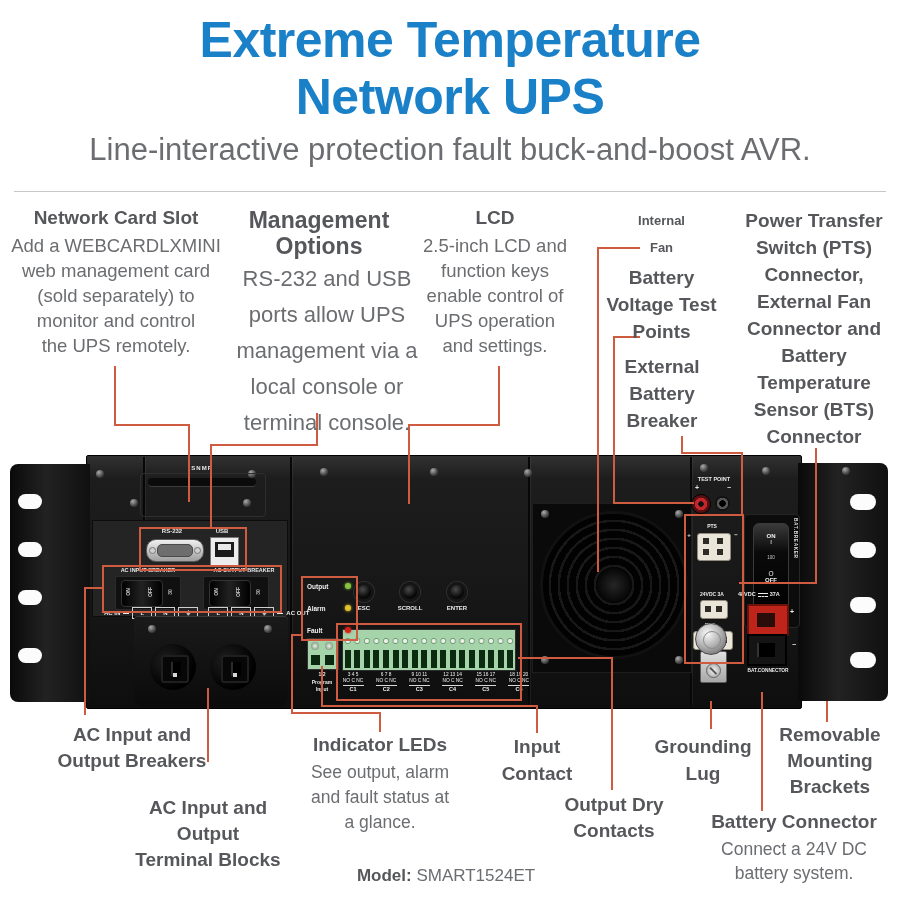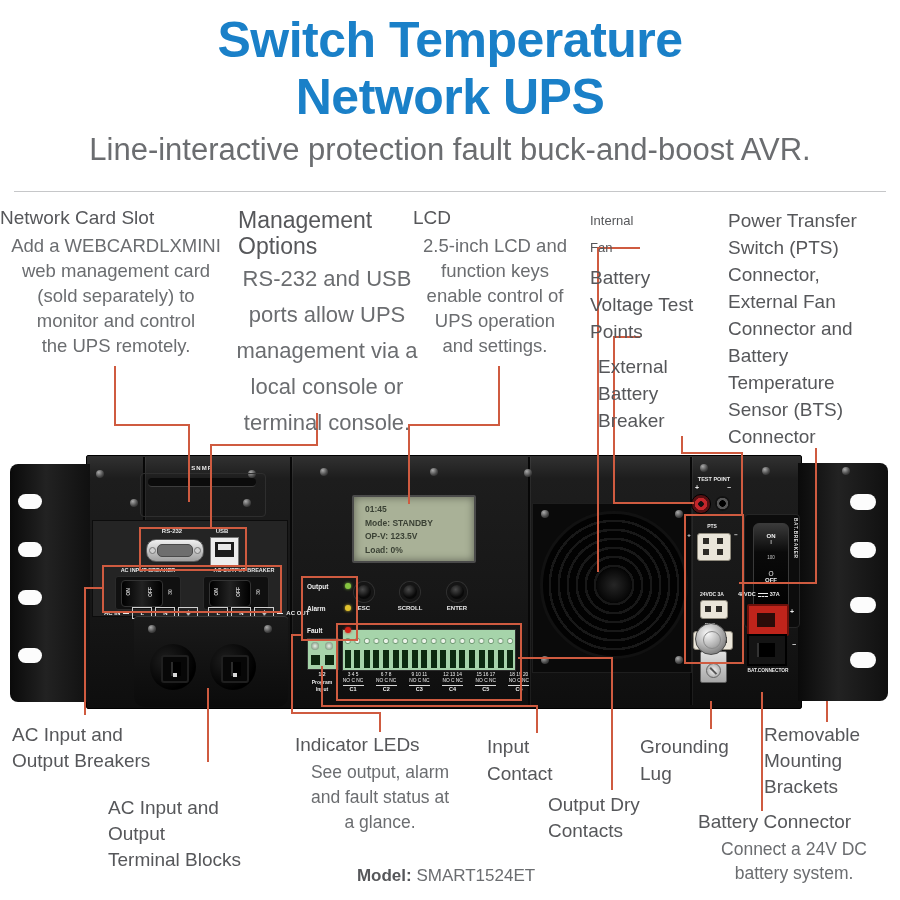--- a/index.html
+++ b/index.html
@@ -1,19 +1,19 @@
 <!DOCTYPE html>
 <html style="--brand-blue: #1a80c8; --accent-orange: #cf5b40; --heading-gray: #56575a; --body-gray: #6b6d70; --led-green: #86c440; --led-amber: #e0c22e; --led-red: #d42318; --lcd-bg: #a9b197; --lcd-text: #3a4134; --terminal-green: #a6d4aa;"><head>
 <meta charset="utf-8">
 <style>
   html,body{margin:0;padding:0;background:#fff;}
   .canvas{position:relative;width:900px;height:900px;background:#ffffff;overflow:hidden;
           font-family:"Liberation Sans","DejaVu Sans",sans-serif;}
   
-  .hd{position:absolute;font-weight:400;color:var(--heading-gray);z-index:10;}
+  .hd{position:absolute;font-weight:700;color:var(--heading-gray);text-align:center;z-index:10;}
   .bd{position:absolute;color:var(--body-gray);text-align:center;z-index:10;}
   .ml{white-space:pre-line;}
   .title{position:absolute;left:0;top:12px;width:900px;text-align:center;font-weight:700;
          color:var(--brand-blue);font-size:50px;line-height:57px;letter-spacing:-0.5px;z-index:10;}
   .subtitle{position:absolute;left:0;top:132px;width:900px;text-align:center;font-size:31px;
             color:var(--body-gray);z-index:10;}
   .divider{position:absolute;left:14px;top:191px;width:872px;height:1px;background:#c6c7c9;}
   
   .cl{position:absolute;background:var(--accent-orange);z-index:9;}
   .obox{position:absolute;border:2px solid var(--accent-orange);z-index:9;}
@@ -47,21 +47,21 @@
         transform:rotate(-90deg);z-index:7;}
   .dcsym{position:relative;width:10px;height:5px;border-top:1.6px solid #ededed;margin:2px 2px 0;}
   .dcsym::after{content:'';position:absolute;left:0;top:2px;width:10px;border-top:1.6px dashed #ededed;}
   .jack{position:absolute;border-radius:50%;z-index:6;}
 </style>
 </head>
 <body>
 
 <div class="canvas">
 
-  <div class="title ml">Switch Temperature
+  <div class="title ml">Extreme Temperature
 Network UPS</div>
   <div class="subtitle">Line-interactive protection fault buck-and-boost AVR.</div>
   <div class="divider"></div>
 
   <div class="hd" style="left:0;top:207px;width:232px;font-size:19px;">Network Card Slot</div>
   <div class="bd ml" style="left:0;top:233px;width:232px;font-size:18.5px;line-height:25px;">Add a WEBCARDLXMINI
 web management card
 (sold separately) to
 monitor and control
 the UPS remotely.</div>
@@ -264,24 +264,20 @@
       </div>
     </div>
     <div style="position:absolute;left:76px;top:27px;width:46px;height:46px;border-radius:50%;background:radial-gradient(circle at 35% 35%,#1e1e1e,#000 70%);">
       <div style="position:absolute;left:11px;top:11px;width:24px;height:24px;background:#070707;border:2px solid #1f1f1f;border-radius:3px;">
         <div style="position:absolute;left:8px;top:5px;width:8px;height:14px;background:#000;border-left:2px solid #2b2b2b;"></div>
         <div style="position:absolute;left:10px;top:16px;width:4px;height:4px;background:#d8d8d8;"></div>
       </div>
     </div>
   </div>
 
-  <div class="dv ml" style="left:352px;top:495px;width:124px;height:68px;background:var(--lcd-bg);border:2px solid #4a4a4a;border-radius:2px;box-shadow:inset 0 0 9px rgba(0,0,0,0.45);padding:6px 0 0 11px;box-sizing:border-box;font-size:8.5px;font-weight:700;line-height:13.5px;color:var(--lcd-text);z-index:6;">01:45
-Mode: STANDBY
-OP-V: 123.5V
-Load: 0%</div>
 
   <div class="fnbtn" style="left:354px;top:582px;"></div>
   <div class="fnbtn" style="left:400px;top:582px;"></div>
   <div class="fnbtn" style="left:447px;top:582px;"></div>
   <div class="wlab" style="left:350px;top:605px;width:28px;font-size:6px;">ESC</div>
   <div class="wlab" style="left:389px;top:605px;width:42px;font-size:6px;">SCROLL</div>
   <div class="wlab" style="left:438px;top:605px;width:38px;font-size:6px;">ENTER</div>
 
   <div class="dv" style="left:307px;top:581px;width:44px;height:10px;display:flex;justify-content:space-between;align-items:center;z-index:10;">
     <span style="font-size:6.5px;font-weight:700;color:#f0f0f0;">Output</span>

